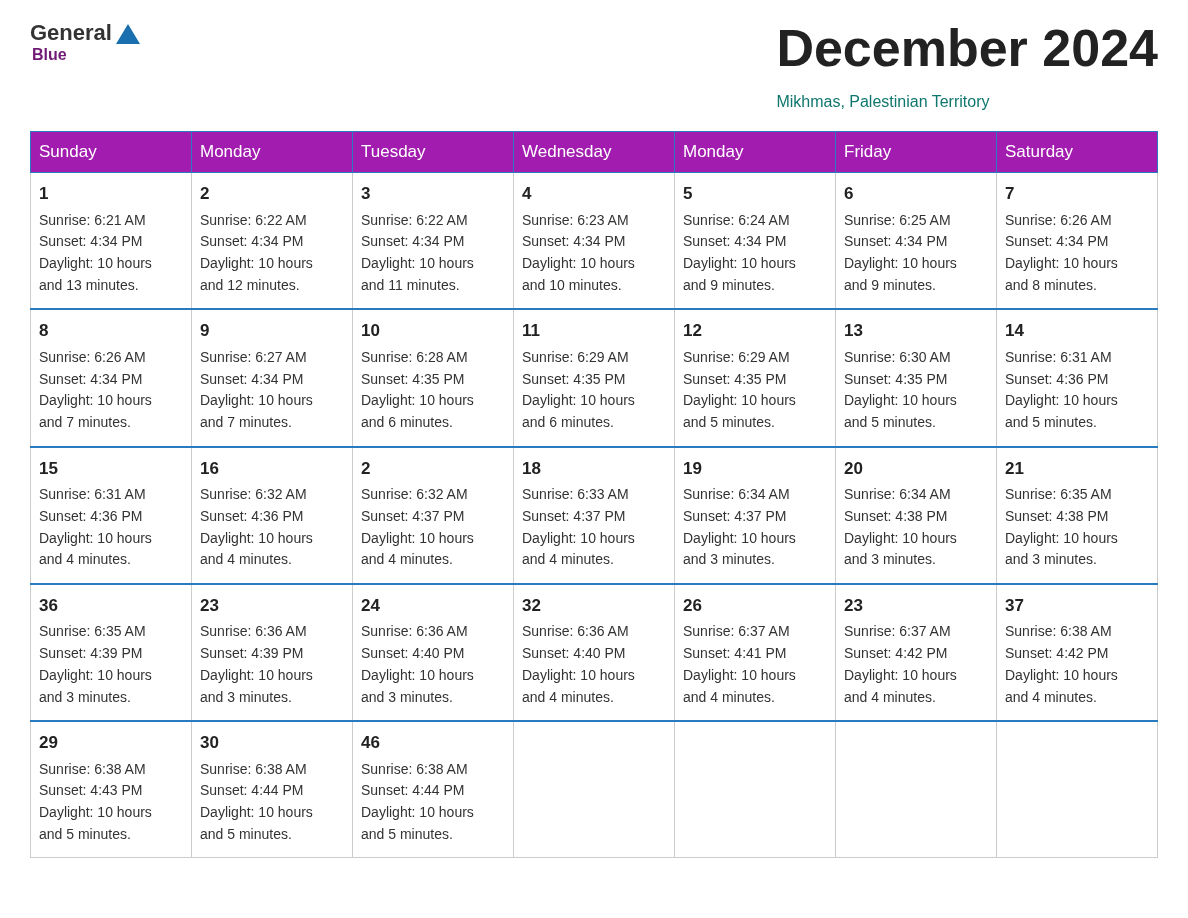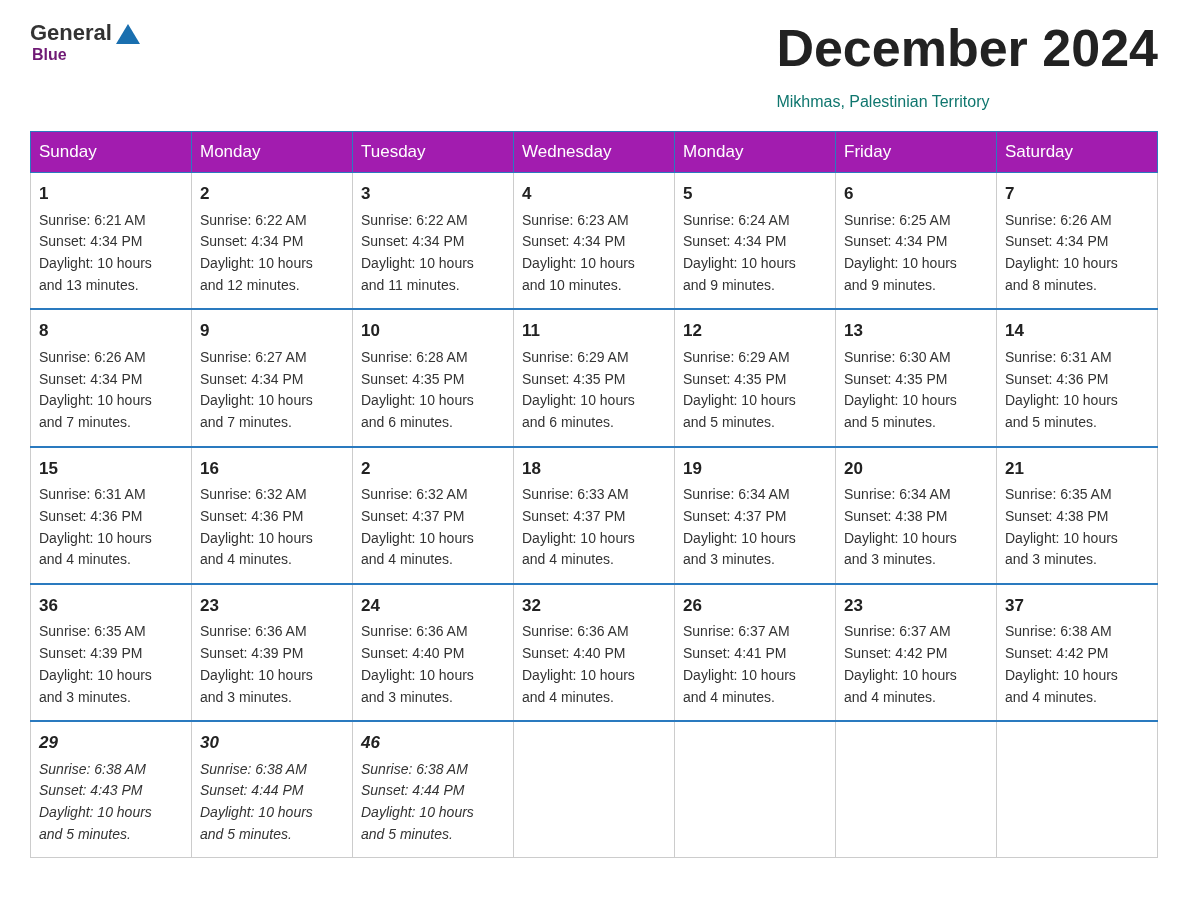--- a/index.html
+++ b/index.html
@@ -88,21 +88,20 @@
       display: block;
       margin-bottom: 3px;
     }
     .day-info {
       font-size: 14px;
       color: #333;
       line-height: 1.55;
     }
     tbody tr:last-child {
       border-bottom: 1px solid #ccc;
-      font-style: italic;
     }
     .empty-cell {
       background: #fff;
     }
   </style>
 </head>
 <body>
 
 <div class="header">
   <div class="logo-wrapper">

